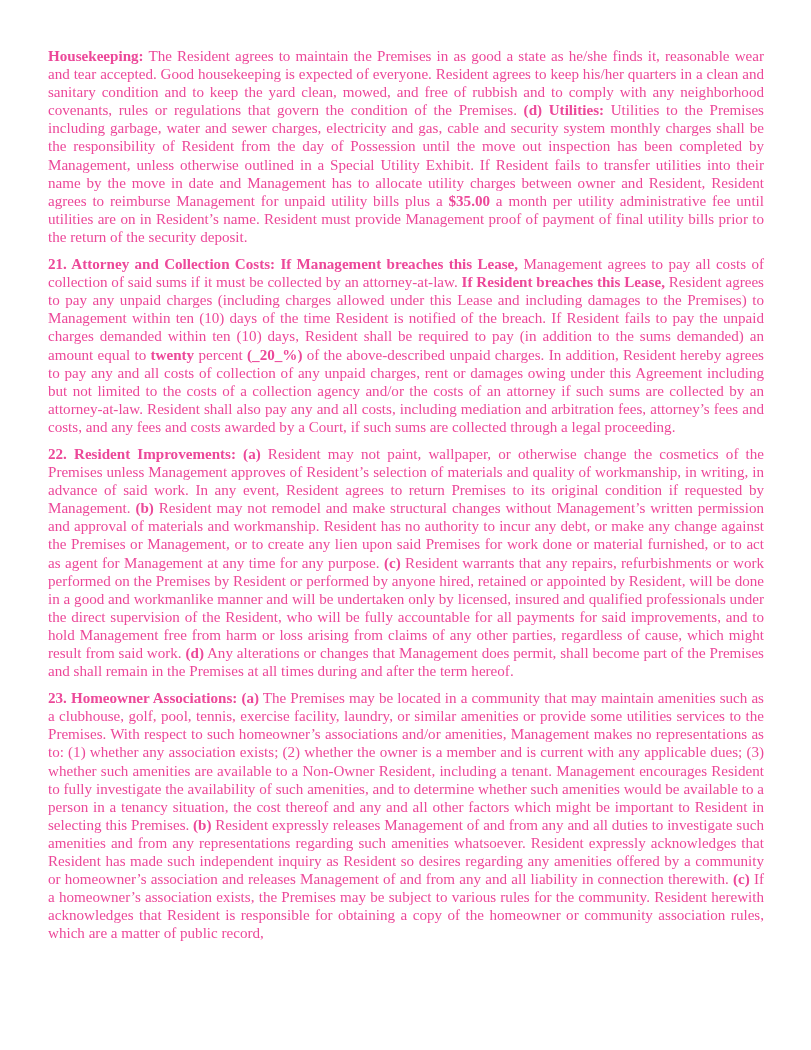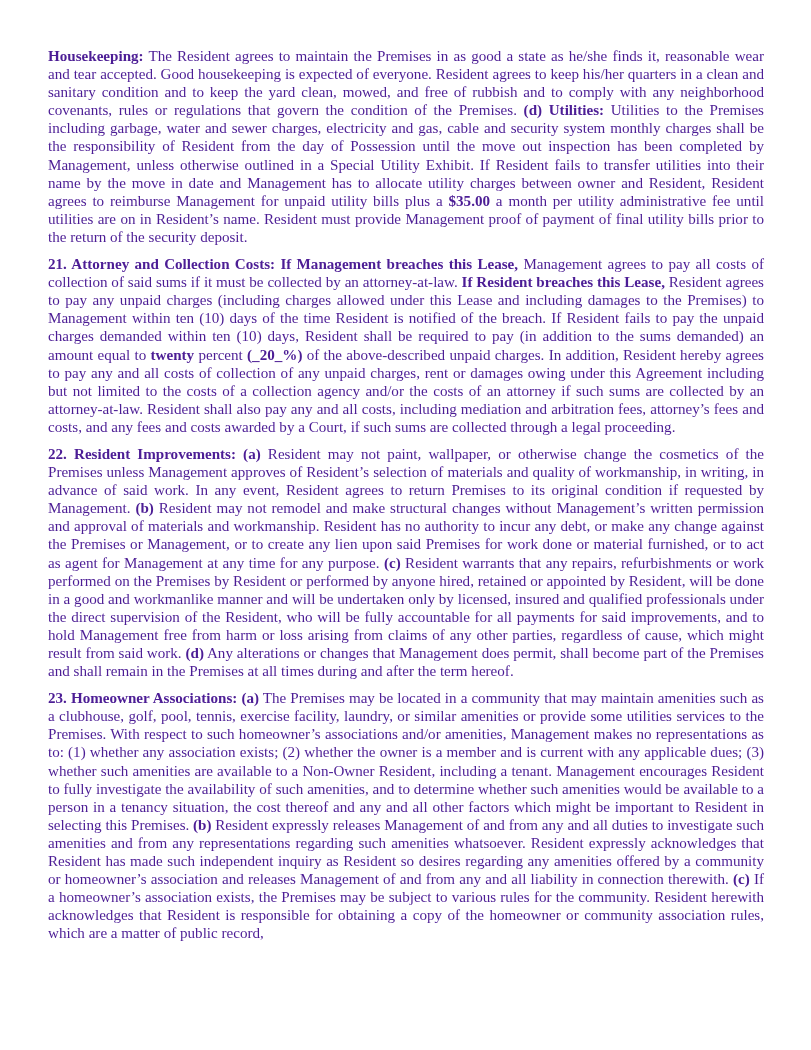--- a/index.html
+++ b/index.html
@@ -1,20 +1,20 @@
 <!DOCTYPE html>
 <html><head>
 <meta charset="utf-8">
 <style>
   html, body { margin: 0; padding: 0; background: #ffffff; }
   body { width: 811px; height: 1050px; overflow: hidden; position: relative; }
   .page {
     position: absolute; left: 48px; top: 47px; width: 716px;
     font-family: "Liberation Serif", "DejaVu Serif", serif;
-    font-size: 15.1px; line-height: 18.1px; color: #4c1d95;
+    font-size: 15.1px; line-height: 18.1px; color: #ec4899;
     text-align: justify;
   }
   .para { margin: 0 0 9px 0; }
   b { font-weight: bold; }
 </style>
 </head>
 <body>
 
 <div class="page">
   <p class="para">

